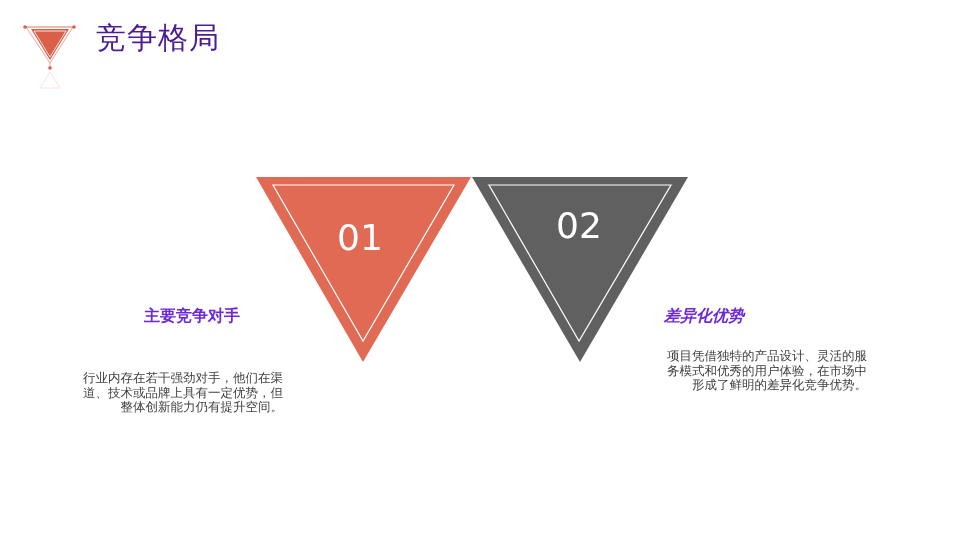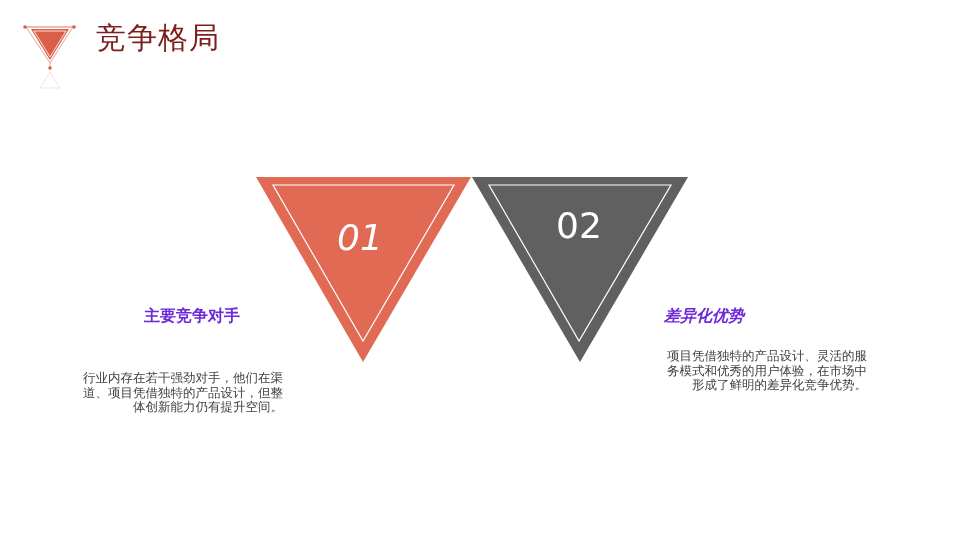--- a/index.html
+++ b/index.html
@@ -4,21 +4,21 @@
   <style>
     html, body { margin: 0; padding: 0; }
     body {
       width: 960px; height: 540px; position: relative; overflow: hidden;
       background: #ffffff;
       font-family: "DejaVu Sans", "Liberation Sans", sans-serif;
     }
     .logo { position: absolute; left: 18px; top: 18px; width: 66px; height: 72px; }
     .page-title {
       position: absolute; left: 96px; top: 18px;
-      font-size: 30px; color: #7f1d1d; letter-spacing: 1px;
+      font-size: 30px; color: #4c1d95; letter-spacing: 1px;
       line-height: 40px; white-space: nowrap;
     }
     .triangles { position: absolute; left: 0; top: 0; width: 960px; height: 540px; }
     .tri-num {
       position: absolute; width: 120px; text-align: center;
       font-size: 36px; color: #ffffff; line-height: 44px;
       font-family: "DejaVu Sans", sans-serif;
     }
     .section-heading {
       position: absolute; font-size: 16px; font-weight: bold; color: #6d28d9;
@@ -53,20 +53,20 @@
   <g>
     <polygon points="256,177 471,177 363,362" fill="#e06a54"></polygon>
     <polygon points="273,185 454,185 363,341" fill="none" stroke="#ffffff" stroke-width="1.2"></polygon>
   </g>
   <g>
     <polygon points="472,177 688,177 580,362" fill="#606060"></polygon>
     <polygon points="489,185 671,185 579,341" fill="none" stroke="#ffffff" stroke-width="1.2"></polygon>
   </g>
 </svg>
 
-<div class="tri-num" style="left:300px; top:216px;font-style:italic;">01</div>
+<div class="tri-num" style="left:300px; top:216px;">01</div>
 <div class="tri-num" style="left:519px; top:204px;">02</div>
 
 <div id="h1" class="section-heading">主要竞争对手</div>
-<div id="b1" class="section-body">行业内存在若干强劲对手，他们在渠道、项目凭借独特的产品设计，但整体创新能力仍有提升空间。</div>
+<div id="b1" class="section-body">行业内存在若干强劲对手，他们在渠道、技术或品牌上具有一定优势，但整体创新能力仍有提升空间。</div>
 
 <div id="h2" class="section-heading">差异化优势</div>
 <div id="b2" class="section-body">项目凭借独特的产品设计、灵活的服务模式和优秀的用户体验，在市场中形成了鲜明的差异化竞争优势。</div>
 
 </body></html>

